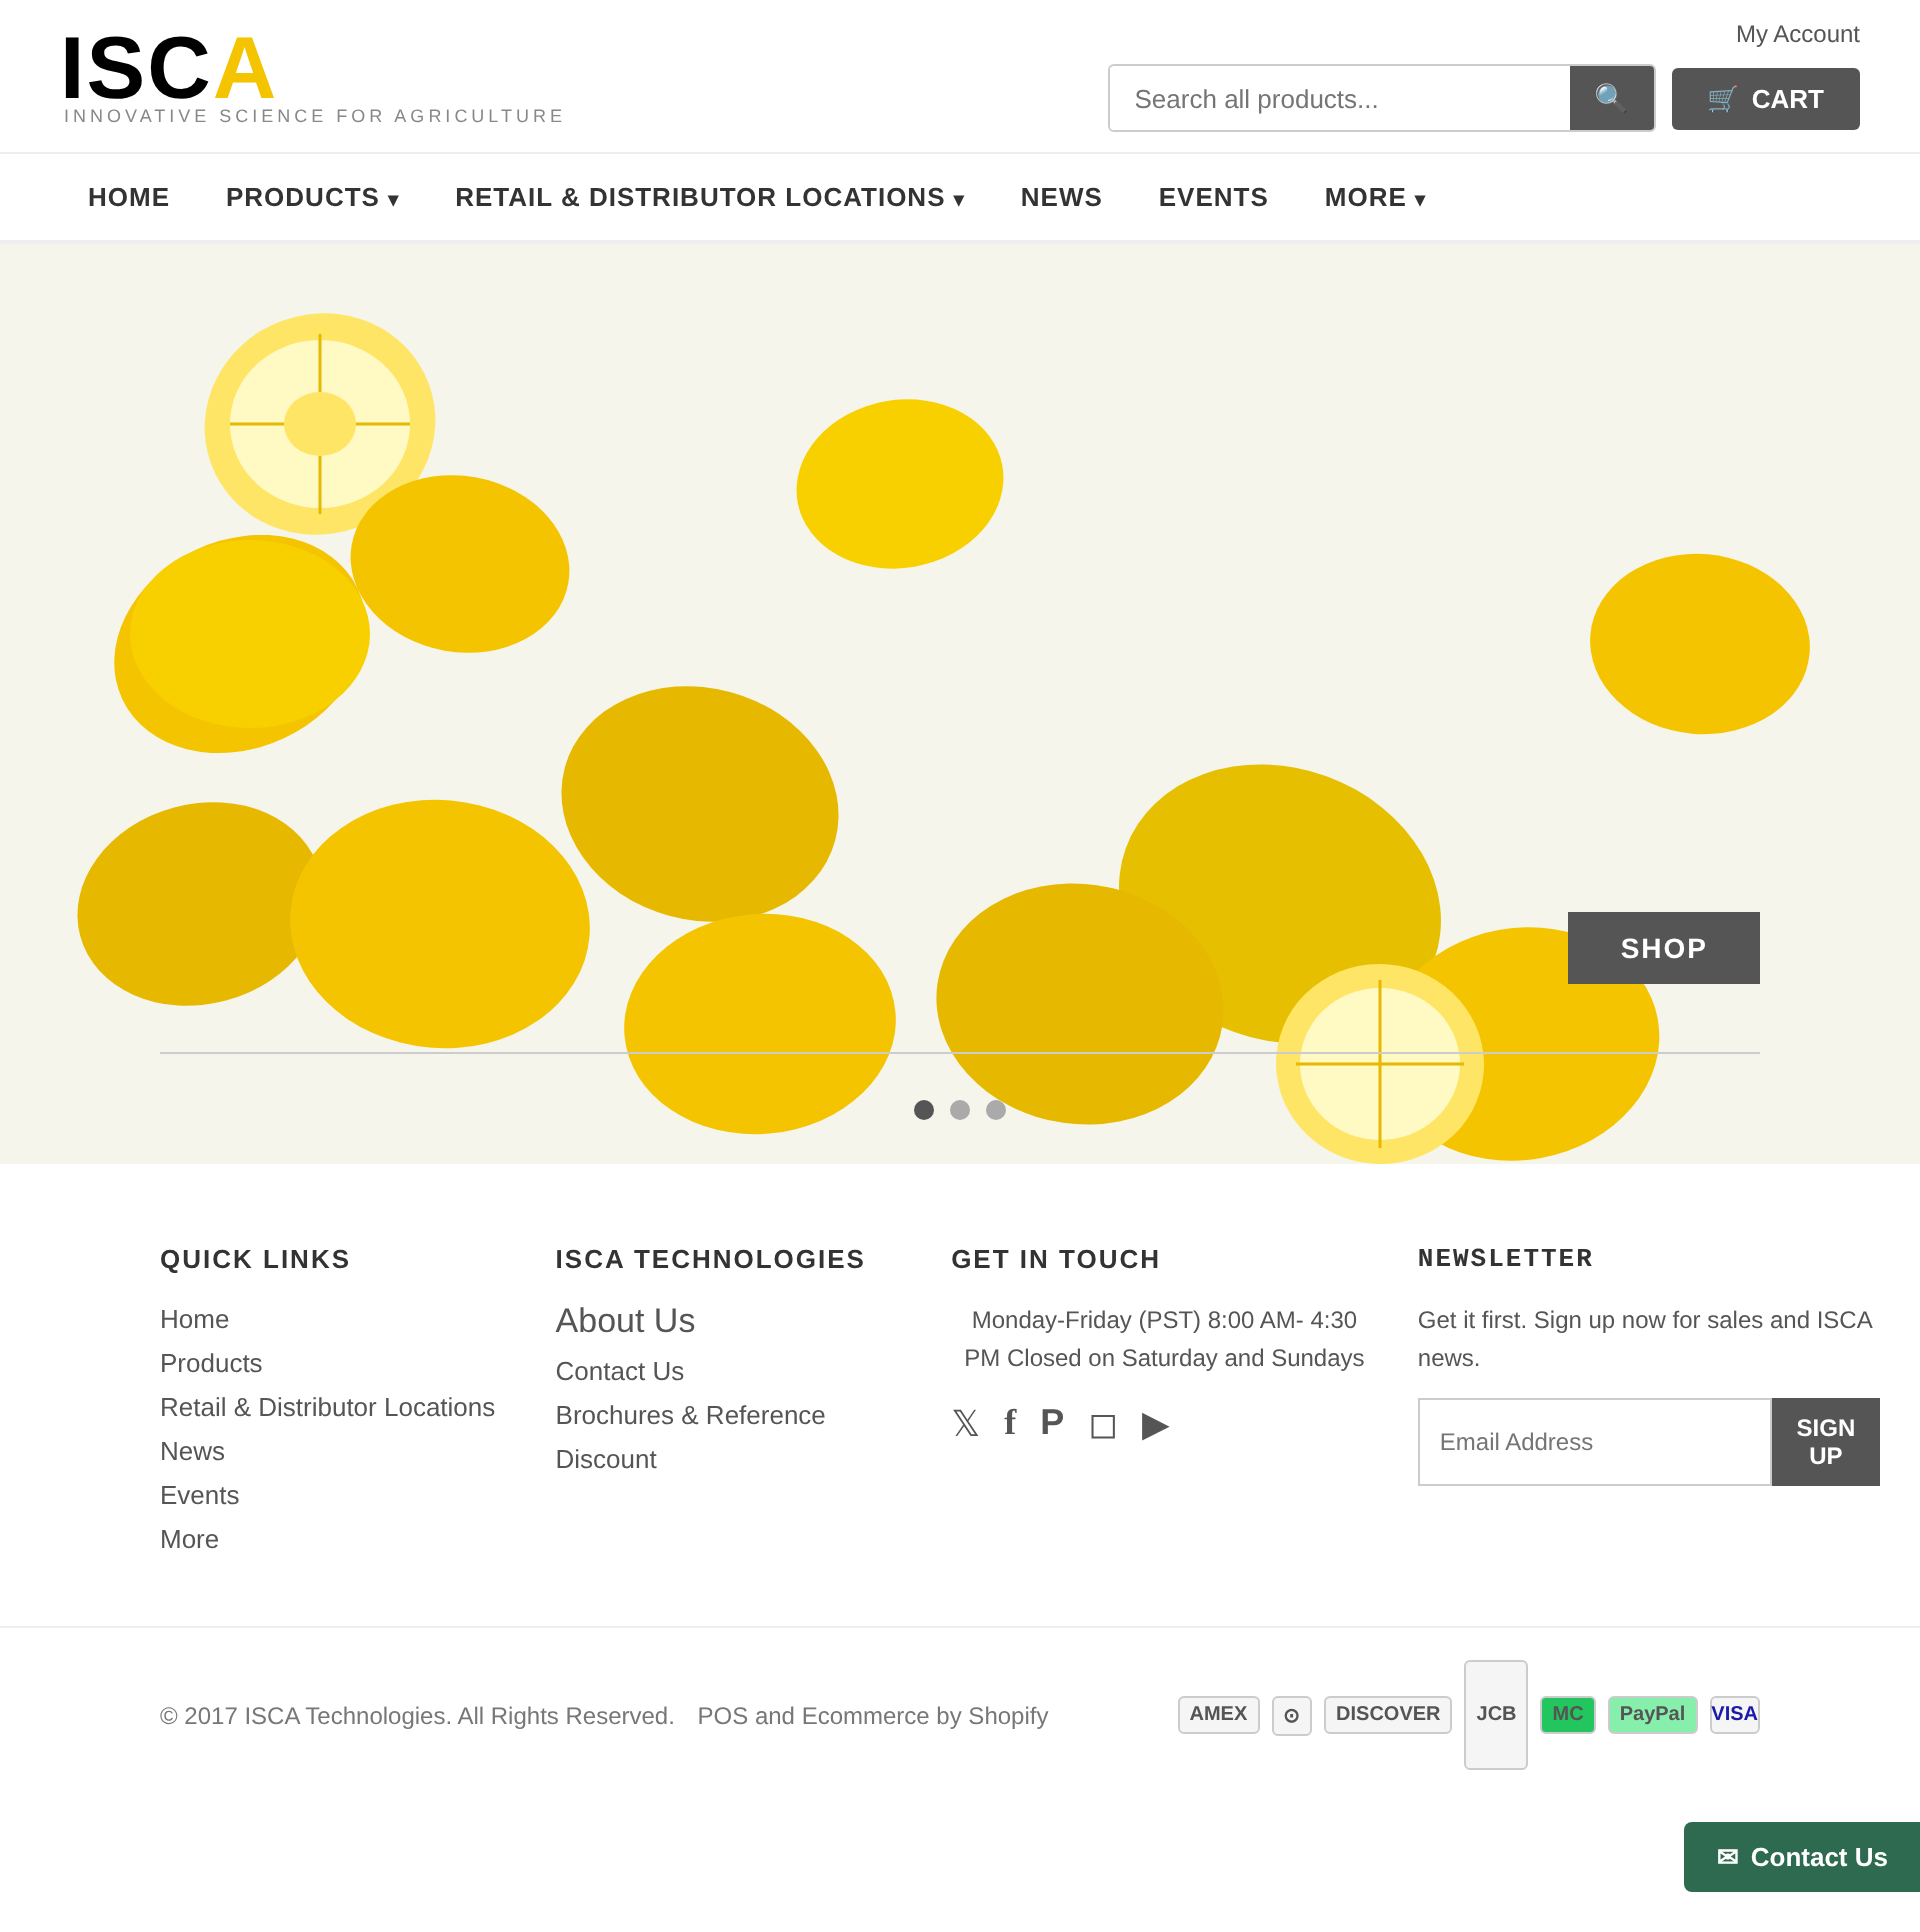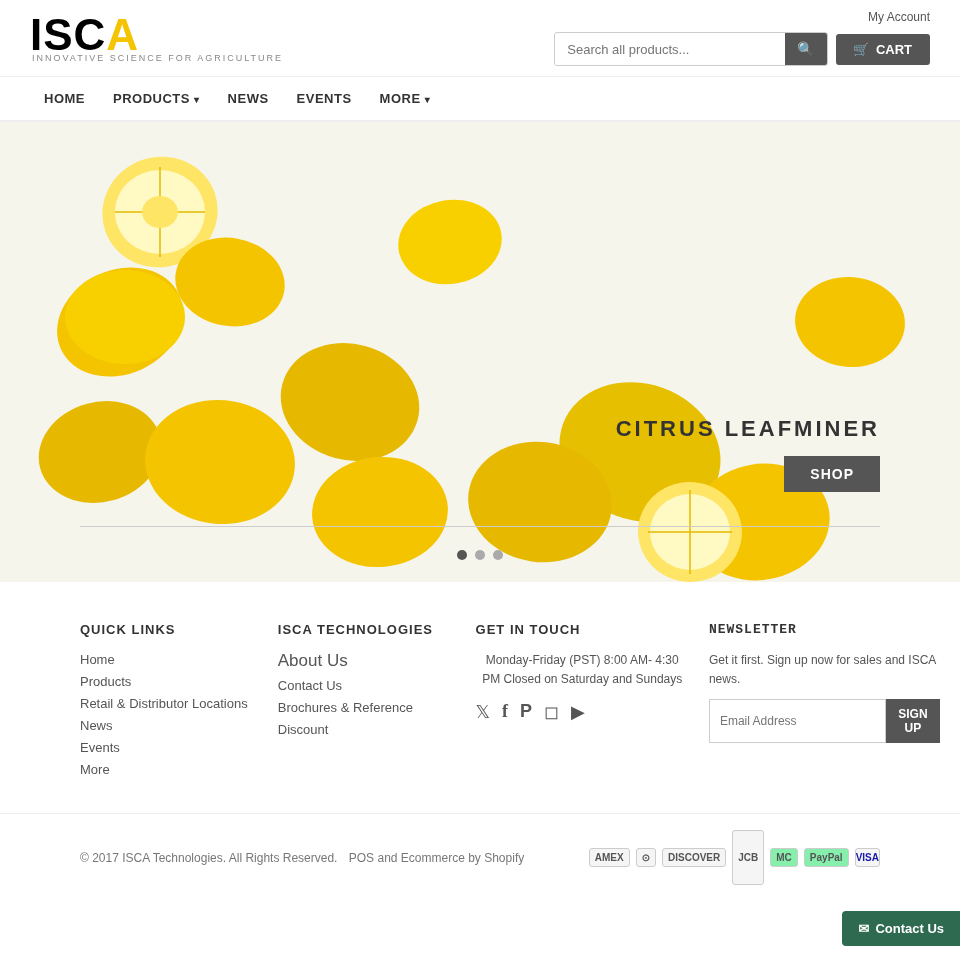--- a/index.html
+++ b/index.html
@@ -32,20 +32,23 @@
   </div>
 </div>
 
 <nav style="background: #fff; border-bottom: 2px solid #eee; padding: 0 30px;">
   <ul style="list-style: none; display: flex; gap: 0; margin: 0; padding: 0;">
     <li>
       <a href="#" style="display: block; padding: 14px 14px; font-size: 13px; font-weight: bold; color: #333; text-decoration: none; text-transform: uppercase; letter-spacing: 0.5px;">HOME</a>
     </li>
     <li>
       <a href="#" style="display: block; padding: 14px 14px; font-size: 13px; font-weight: bold; color: #333; text-decoration: none; text-transform: uppercase; letter-spacing: 0.5px;">PRODUCTS <span style="font-size: 10px;">▾</span></a>
+    </li>
+    <li>
+      <a href="#" style="display: block; padding: 14px 14px; font-size: 13px; font-weight: bold; color: #333; text-decoration: none; text-transform: uppercase; letter-spacing: 0.5px;">RETAIL &amp; DISTRIBUTOR LOCATIONS <span style="font-size: 10px;">▾</span></a>
     </li>
     <li>
       <a href="#" style="display: block; padding: 14px 14px; font-size: 13px; font-weight: bold; color: #333; text-decoration: none; text-transform: uppercase; letter-spacing: 0.5px;">NEWS</a>
     </li>
     <li>
       <a href="#" style="display: block; padding: 14px 14px; font-size: 13px; font-weight: bold; color: #333; text-decoration: none; text-transform: uppercase; letter-spacing: 0.5px;">EVENTS</a>
     </li>
     <li>
       <a href="#" style="display: block; padding: 14px 14px; font-size: 13px; font-weight: bold; color: #333; text-decoration: none; text-transform: uppercase; letter-spacing: 0.5px;">MORE <span style="font-size: 10px;">▾</span></a>
     </li>
@@ -84,21 +87,20 @@
     <line x1="648" y1="410" x2="732" y2="410" stroke="#e6b800" stroke-width="1.5"></line>
     <line x1="690" y1="368" x2="690" y2="452" stroke="#e6b800" stroke-width="1.5"></line>
 
     <ellipse cx="850" cy="200" rx="55" ry="45" fill="#f5c400" transform="rotate(5,850,200)"></ellipse>
 
     <ellipse cx="450" cy="120" rx="52" ry="42" fill="#f8d000" transform="rotate(-10,450,120)"></ellipse>
     <ellipse cx="540" cy="380" rx="72" ry="60" fill="#e6b800" transform="rotate(8,540,380)"></ellipse>
   </svg>
 
   <div style="position: absolute; bottom: 90px; right: 80px; text-align: right; z-index: 10;">
-    <div style="font-size: 22px; font-weight: bold; color: #333; letter-spacing: 3px; text-transform: uppercase; margin-bottom: 14px;">CITRUS LEAFMINER</div>
     <button style="background: #555; color: #fff; border: none; padding: 10px 26px; font-size: 14px; font-weight: bold; cursor: pointer; letter-spacing: 1px;">SHOP</button>
   </div>
 
   <div style="position: absolute; bottom: 55px; left: 80px; right: 80px; height: 1px; background: #ccc;"></div>
 
   <div style="position: absolute; bottom: 22px; left: 50%; transform: translateX(-50%); display: flex; gap: 8px; z-index: 10;">
     <div style="width: 10px; height: 10px; border-radius: 50%; background: #555; cursor: pointer;"></div>
     <div style="width: 10px; height: 10px; border-radius: 50%; background: #aaa; cursor: pointer;"></div>
     <div style="width: 10px; height: 10px; border-radius: 50%; background: #aaa; cursor: pointer;"></div>
   </div>
@@ -155,21 +157,21 @@
     <div style="font-size: 12px; color: #777;">
       <span>© 2017 ISCA Technologies. All Rights Reserved.</span>
       <span style="margin-left: 8px;">POS and</span>
       <a href="#" style="color: #777; text-decoration: none;"> Ecommerce by Shopify</a>
     </div>
     <div style="display: flex; gap: 6px; align-items: center;">
       <span style="font-size: 10px; font-weight: bold; color: #555; border: 1px solid #ccc; padding: 3px 5px; border-radius: 3px; background: #f5f5f5;">AMEX</span>
       <span style="font-size: 10px; font-weight: bold; color: #555; border: 1px solid #ccc; padding: 3px 5px; border-radius: 3px; background: #f5f5f5;">⊙</span>
       <span style="font-size: 10px; font-weight: bold; color: #555; border: 1px solid #ccc; padding: 3px 5px; border-radius: 3px; background: #f5f5f5;">DISCOVER</span>
       <span style="font-size: 10px; font-weight: bold; color: #555; border: 1px solid #ccc; padding: 21px 5px; border-radius: 3px; background: #f5f5f5;">JCB</span>
-      <span style="font-size: 10px; font-weight: bold; color: #555; border: 1px solid #ccc; padding: 3px 5px; border-radius: 3px; background: #86efac;">MC</span>
+      <span style="font-size: 10px; font-weight: bold; color: #555; border: 1px solid #ccc; padding: 3px 5px; border-radius: 3px; background: #22c55e;">MC</span>
       <span style="font-size: 10px; font-weight: bold; color: #555; border: 1px solid #ccc; padding: 3px 5px; border-radius: 3px; background: #86efac;">PayPal</span>
       <span style="font-size: 10px; font-weight: bold; color: #555; border: 1px solid #ccc; padding: 3px 0; border-radius: 3px; background: #f5f5f5; color: #1a1aaa;">VISA</span>
     </div>
   </div>
 </div>
 
 <div style="position: fixed; bottom: 20px; right: 0; background: #2d6a4f; color: #fff; padding: 10px 16px; font-size: 13px; font-weight: bold; cursor: pointer; display: flex; align-items: center; gap: 6px; border-radius: 4px 0 0 4px; z-index: 999;">
   <span>✉</span>
   <span>Contact Us</span>
 </div>

